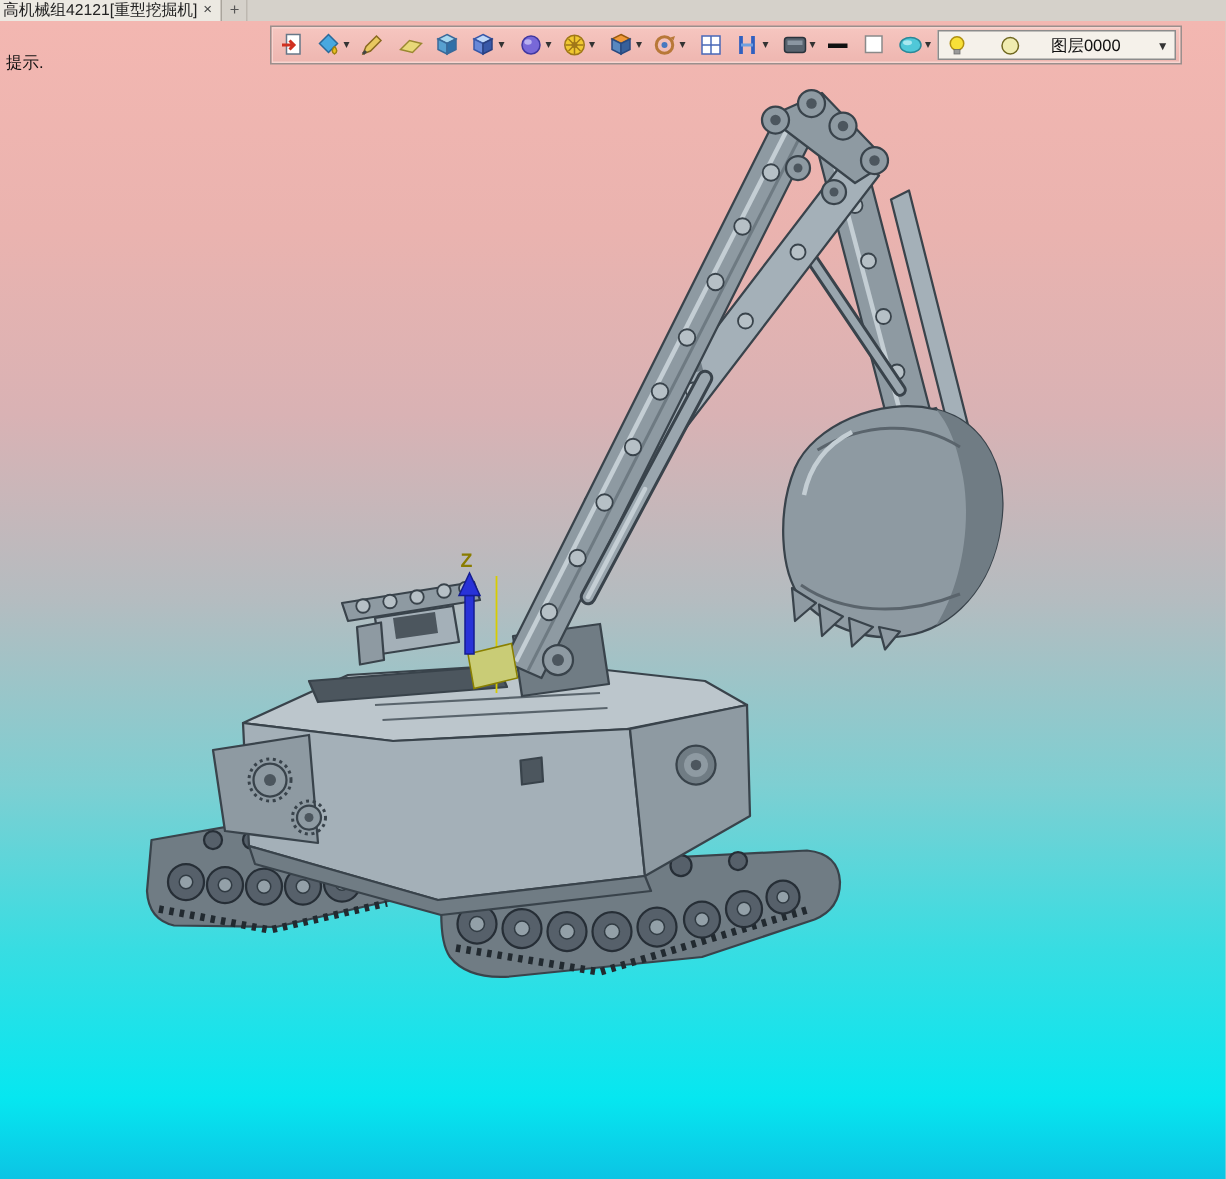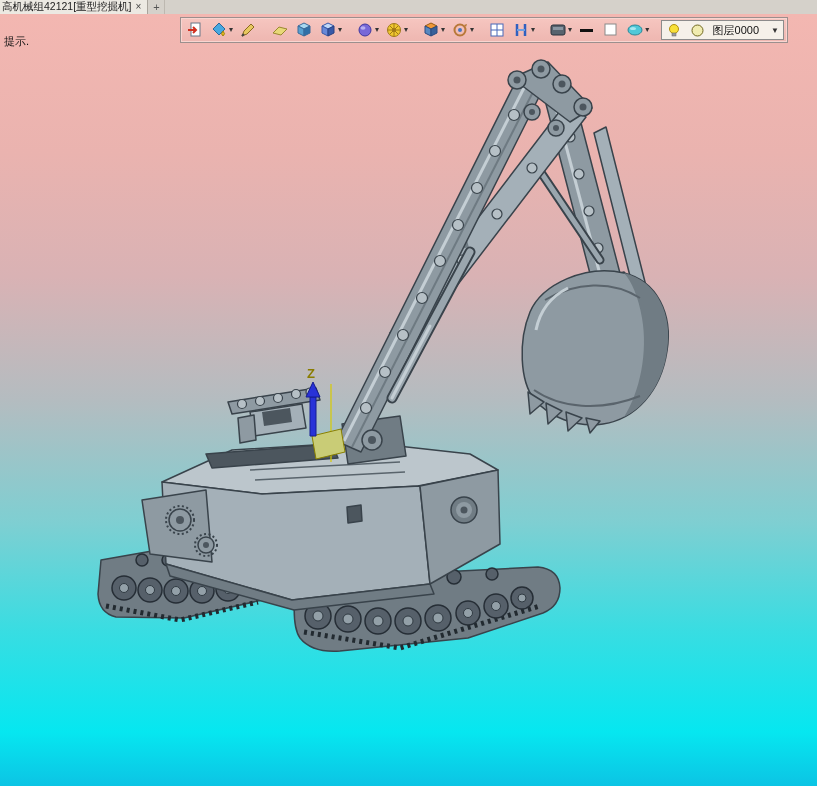--- a/index.html
+++ b/index.html
@@ -42,21 +42,21 @@
     background:linear-gradient(#f6c6c0,#eeb6b0);
   }
   .tbtn{
     display:flex;align-items:center;height:20px;padding:0 1px;
     border:1px solid transparent;
   }
   .tbtn svg{display:block;}
   .dd{font-size:8px;color:#333;line-height:8px;margin-left:1px;}
   .sep{width:6px;height:18px;}
   .layer-combo{
-    margin-left:auto;display:flex;align-items:center;gap:8px;
+    margin-left:auto;display:flex;align-items:center;gap:20px;
     height:18px;padding:0 4px;background:#f5f1ea;
     border:1px solid #8c8c8c;font-size:11px;color:#111;
   }
   .layer-label{white-space:nowrap;}
   .combo-arrow{font-size:8px;color:#333;margin-left:4px;}
   
   svg.model{position:absolute;top:0;left:0;z-index:1;pointer-events:none;}
   .mO{stroke:#39434b;stroke-width:1.5;stroke-linejoin:round;}
   .fA{fill:#a4b0b8;} .fB{fill:#8e9aa2;} .fC{fill:#707c84;}
   .fD{fill:#bcc6cc;} .fE{fill:#4c565e;}

